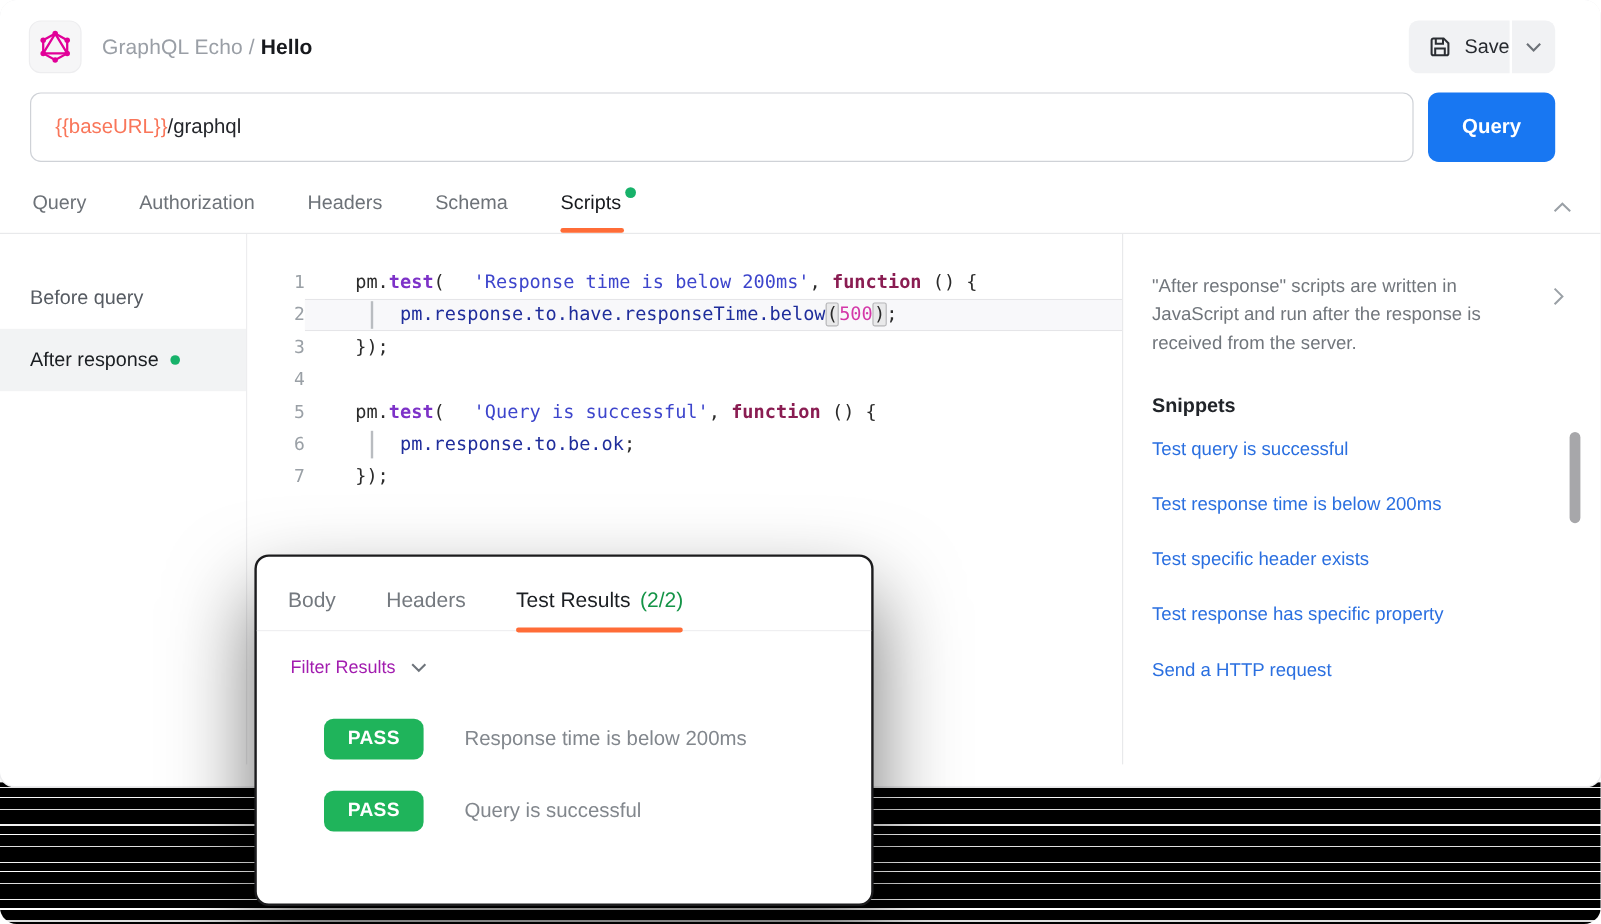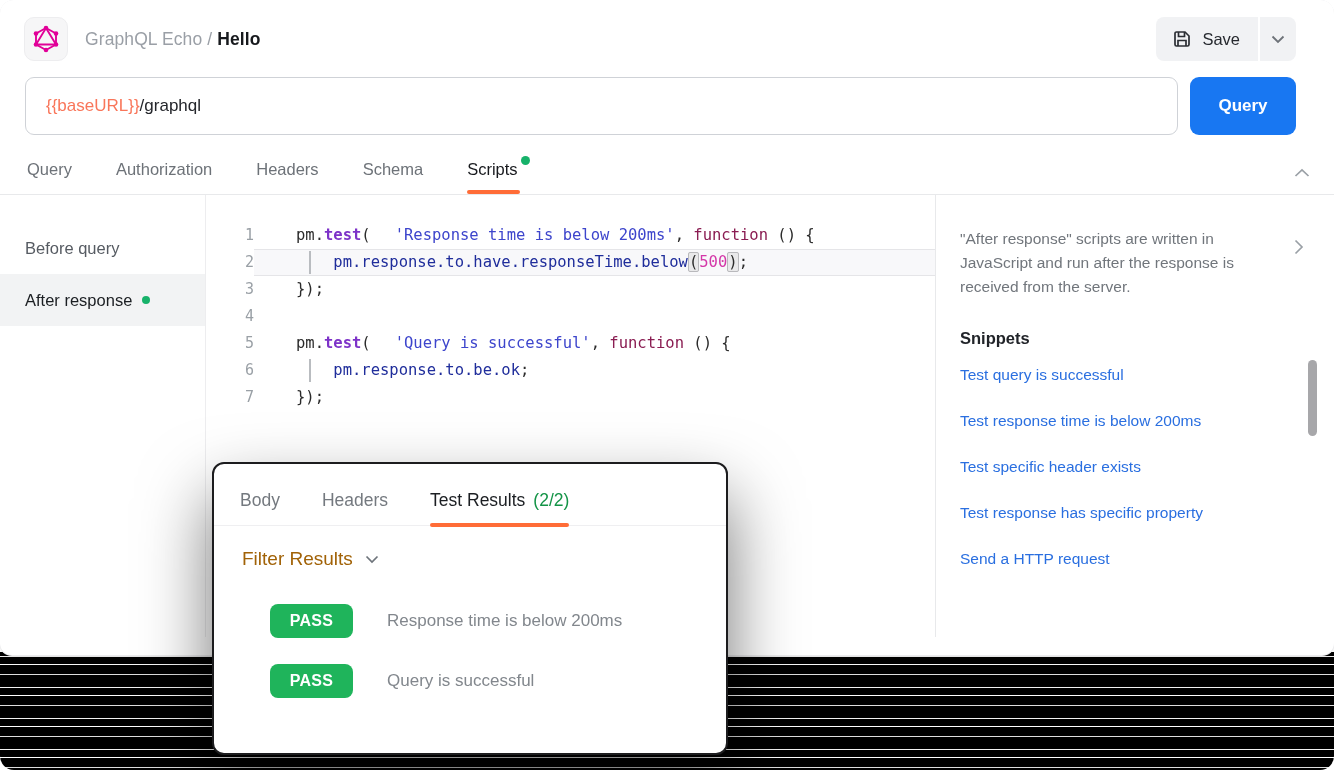--- a/index.html
+++ b/index.html
@@ -14,21 +14,21 @@
   
   .topbar { display:flex; align-items:center; justify-content:space-between; padding:17px 38px 8px 24px; }
   .crumb-left { display:flex; align-items:center; gap:17px; }
   .logo-chip { width:44px; height:44px; border-radius:10px; background:#f6f6f7; border:1px solid #ededef;
                display:flex; align-items:center; justify-content:center; }
   .breadcrumb { font-size:17.5px; color:#9a9fa6; letter-spacing:.1px; }
   .crumb-req { color:#17191d; font-weight:700; }
   .save-group { display:flex; gap:2px; }
   .save-btn, .save-caret { border:none; cursor:pointer; background:#f1f2f4; color:#26292e;
       height:44px; display:flex; align-items:center; gap:10px; font-family:inherit; font-size:16.5px; }
-  .save-btn { padding:0 18px 0 16px; border-radius:8px 0 0 8px;margin-left:36px; }
+  .save-btn { padding:0 0 0 16px; border-radius:8px 0 0 8px;margin-left:36px; }
   .save-caret { width:36px; justify-content:center; border-radius:0 8px 8px 0; }
 
   
   .url-row { display:flex; align-items:stretch; gap:12px; padding:8px 38px 0 25px; }
   .url-input { flex:1; height:58px; border:1px solid #cfd2d7; border-radius:9px; background:#fff;
                display:flex; align-items:center; padding:0 20px; font-size:17px; color:#24262b; cursor:text; }
   .url-var { color:#f9765a;text-align:right; }
   .query-btn { width:106px; height:58px; border:none; border-radius:9px; background:#1877f2; color:#fff;
                font-family:inherit; font-size:17px; font-weight:700; cursor:pointer; }
 
@@ -52,21 +52,21 @@
   .side-item .dot { width:8px; height:8px; border-radius:50%; background:#17b26a; }
 
   .editor { flex:1; padding-top:27px; font-family:"DejaVu Sans Mono", monospace; font-size:15.5px; cursor:text; overflow:hidden; }
   .line { display:flex; height:27px; line-height:27px; }
   .gutter { width:48px; flex:none; text-align:right; color:#9aa0a6; font-size:15px; }
   .codewrap { flex:1; position:relative; padding-left:42px; white-space:pre; color:#2b2b2b; }
   .line.active .codewrap { background:#f8f8fa; box-shadow:inset 0 1px 0 #e5e5e8, inset 0 -1px 0 #e5e5e8; }
   .guide { position:absolute; left:55px; top:2px; bottom:2px; width:1.5px; background:#b9bcc0; }
   .tk-fn  { color:#7d32c8; font-weight:700; }
   .tk-str { color:#3d45cc;margin-left:24px; }
-  .tk-kw  { color:#8a1d52; font-weight:400;text-align:right; }
+  .tk-kw  { color:#8a1d52; font-weight:700;text-align:right; }
   .tk-prop{ color:#1f2d9b; }
   .tk-num { color:#d437a8; }
   .tk-brk { background:#e9e9ea; border:1px solid #b9b9bc; border-radius:2px; }
 
   .docs { width:399px; flex:none; border-left:1px solid #e8e9eb; position:relative; padding:32px 60px 0 24px; }
   .docs-desc { font-size:15.5px; line-height:24px; color:#71767c; width:300px; }
   .docs-chev { position:absolute; top:44px; right:30px; }
   .snippets-title { font-size:16.5px; font-weight:700; color:#212429; margin:30px 0 18px 0; }
   .snippet-link { display:block; font-size:15.5px; color:#2a6fe0; margin-bottom:28px; text-decoration:none; cursor:pointer; }
   .scroll-thumb { position:absolute; top:165px; right:17px; width:9px; height:76px; border-radius:5px; background:#a7a7aa; cursor:grab; }
@@ -77,21 +77,21 @@
 
   
   .popup { position:absolute; left:212px; top:462px; width:516px; height:293px; background:#fff;
            border:2.5px solid #1c1c1e; border-radius:12px; z-index:5; box-shadow:0 34px 70px rgba(0,0,0,.55); }
   .popup-tabs { display:flex; align-items:flex-end; gap:42px; padding:26px 26px 0 26px; border-bottom:1px solid #efeff1; }
   .ptab { position:relative; background:none; border:none; font-family:inherit; font-size:17.5px; color:#74797f;
           padding:0 0 14px 0; cursor:pointer; }
   .ptab.active { color:#1b1e22; }
   .ptab.active::after { content:""; position:absolute; left:0; right:0; bottom:-2px; height:4px; border-radius:2px; background:#ff6c37; }
   .ptab .count { color:#149447; margin-left:8px;margin-top:27px; }
-  .filter-row { display:flex; align-items:center; gap:12px; padding:22px 0 0 28px; font-size:19px; color:#a16207; cursor:pointer; }
+  .filter-row { display:flex; align-items:center; gap:12px; padding:22px 0 0 28px; font-size:15px; color:#a21caf; cursor:pointer; }
   .results { padding:34px 0 0 56px; }
   .result-row { display:flex; align-items:center; margin-bottom:26px; }
   .pass-badge { width:83px; height:34px; border-radius:8px; background:#1fb45b; color:#fff; font-weight:700;
                 font-size:16px; display:flex; align-items:center; justify-content:center; letter-spacing:.3px; }
   .result-label { margin-left:34px; font-size:17px; color:#82878d; }
 
   svg { display:block; }
 </style>
 </head>
 <body>

